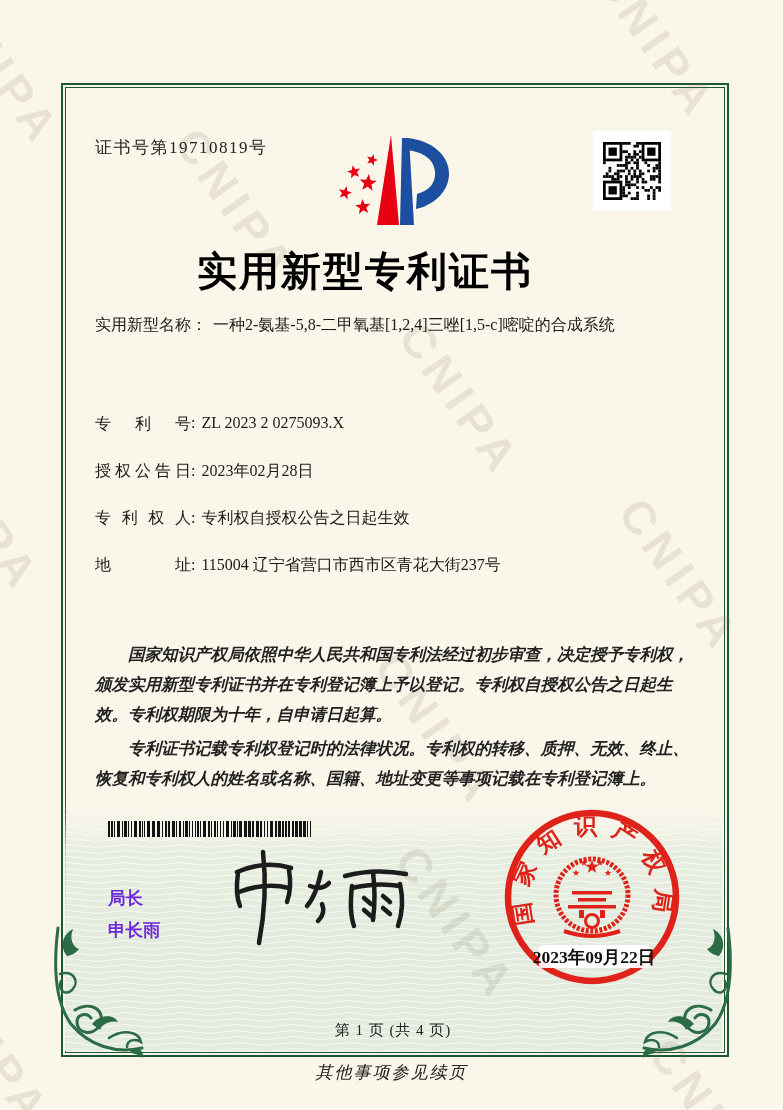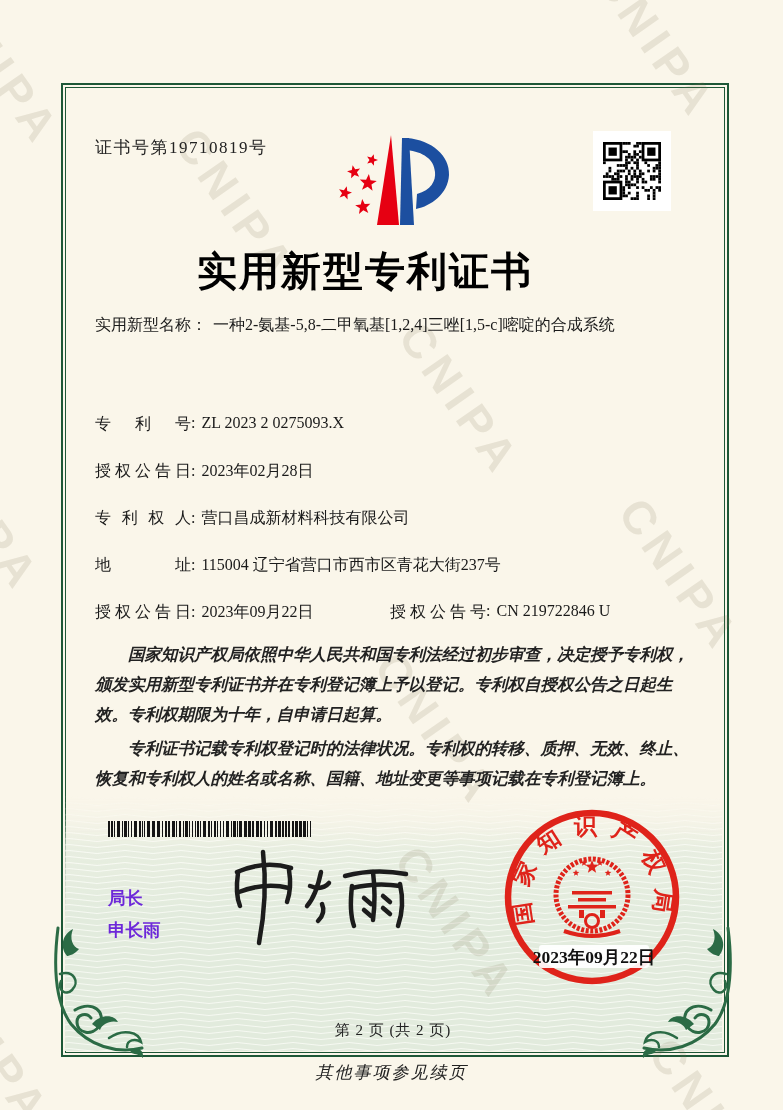--- a/index.html
+++ b/index.html
@@ -300,30 +300,24 @@
     <div class="row" style="top:315px">
       <span class="flabel">实用新型名称</span><span>：</span><span class="fval">一种2-氨基-5,8-二甲氧基[1,2,4]三唑[1,5-c]嘧啶的合成系统</span>
     </div>
     <div class="row" style="top:414px">
       <span class="flabel">专利号</span><span>:</span><span class="fval">ZL 2023 2 0275093.X</span>
     </div>
     <div class="row" style="top:461px">
       <span class="flabel">授权公告日</span><span>:</span><span class="fval">2023年02月28日</span>
     </div>
     <div class="row" style="top:508px">
-      <span class="flabel">专利权人</span><span>:</span><span class="fval">营口昌成新材料科技有限公司</span>
+      <span class="flabel">专利权人</span><span>:</span><span class="fval">专利权自授权公告之日起生效</span>
     </div>
     <div class="row" style="top:555px">
       <span class="flabel">地址</span><span>:</span><span class="fval">115004 辽宁省营口市西市区青花大街237号</span>
-    </div>
-    <div class="row" style="top:602px">
-      <span class="flabel">授权公告日</span><span>:</span><span class="fval">2023年09月22日</span>
-      <span class="grp2">
-        <span class="flabel">授权公告号</span><span>:</span><span class="fval">CN 219722846 U</span>
-      </span>
     </div>
 
     <div class="paras">
       <p>国家知识产权局依照中华人民共和国专利法经过初步审查，决定授予专利权，颁发实用新型专利证书并在专利登记簿上予以登记。专利权自授权公告之日起生效。专利权期限为十年，自申请日起算。</p>
       <p>专利证书记载专利权登记时的法律状况。专利权的转移、质押、无效、终止、恢复和专利权人的姓名或名称、国籍、地址变更等事项记载在专利登记簿上。</p>
     </div>
 
     <svg class="barcode" width="207" height="16" id="barcode">
         <rect x="0" y="0" width="2" height="16" fill="#141414"></rect>
         <rect x="3" y="0" width="2" height="16" fill="#141414"></rect>
@@ -429,17 +423,17 @@
         <rect x="66" y="98" width="48" height="3.5" stroke="none"></rect>
         <rect x="77" y="103" width="5" height="8" stroke="none"></rect>
         <rect x="98" y="103" width="5" height="8" stroke="none"></rect>
         <circle cx="90" cy="114" r="6.5" fill="none" stroke-width="3"></circle>
         <path d="M62,124 Q90,134 118,124" fill="none" stroke-width="4"></path>
       </g>
       <rect x="37" y="138" width="110" height="23" rx="3" fill="rgba(255,255,255,0.92)"></rect>
       <text x="92" y="156" text-anchor="middle" font-size="17.5" font-weight="700" fill="#111" font-family="'Liberation Serif',serif">2023年09月22日</text>
     </svg>
 
-    <div class="footerpage">第 2 页 (共 2 页)</div>
+    <div class="footerpage">第 1 页 (共 4 页)</div>
     <div class="note">其他事项参见续页</div>
 
   </div>
 </div>
 
 </body></html>

